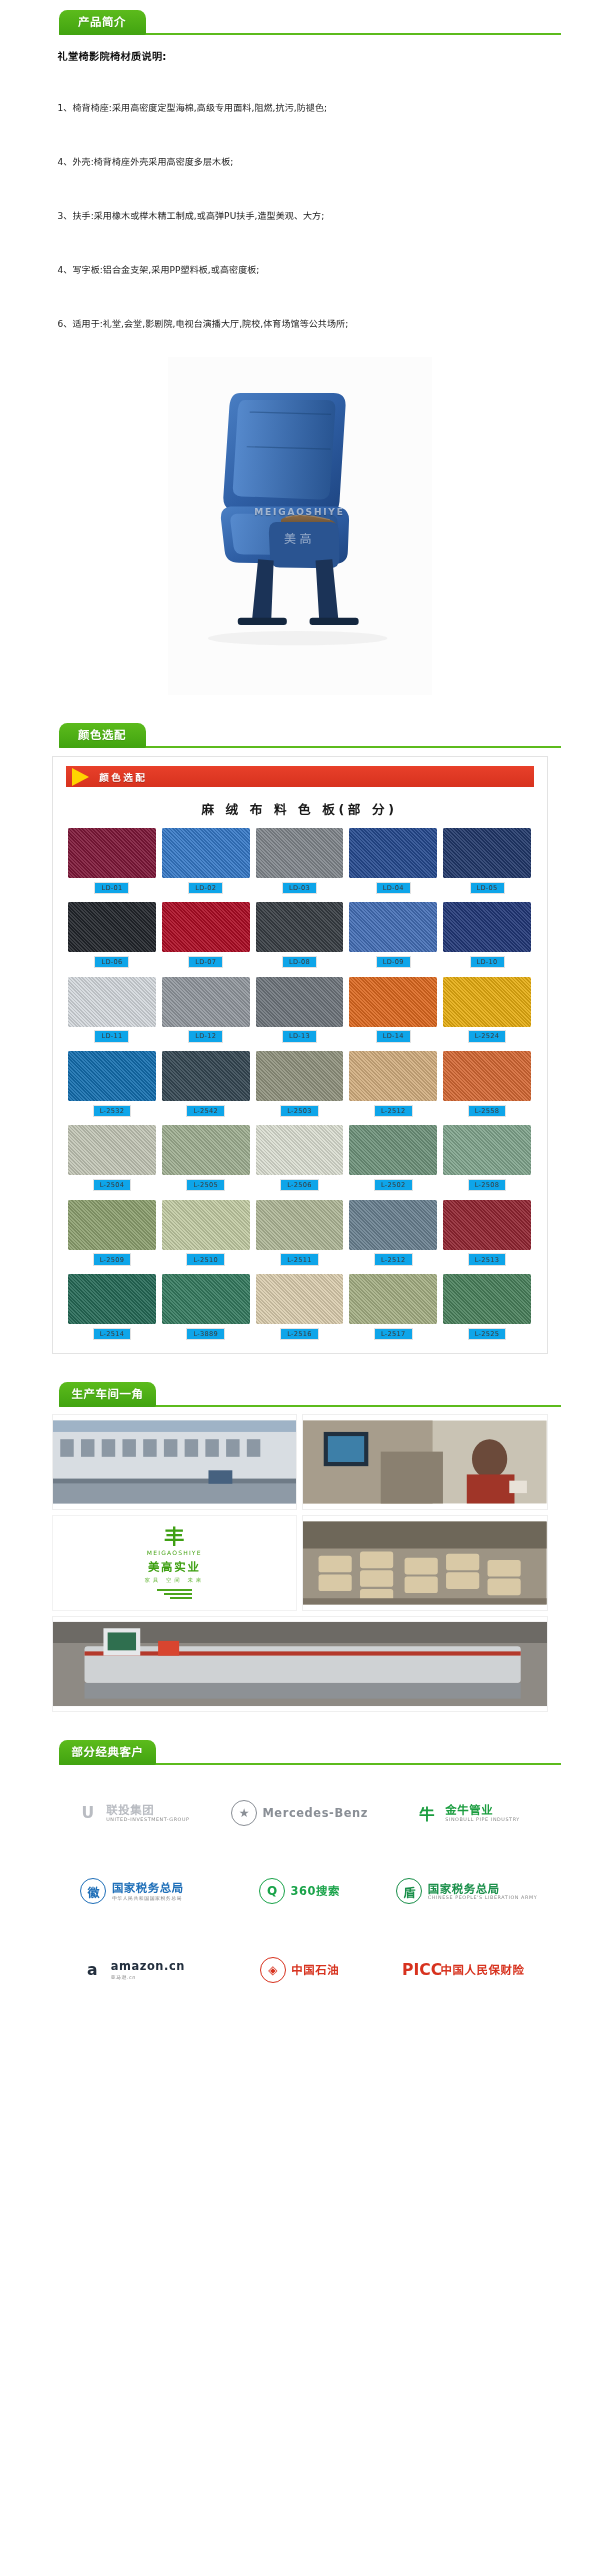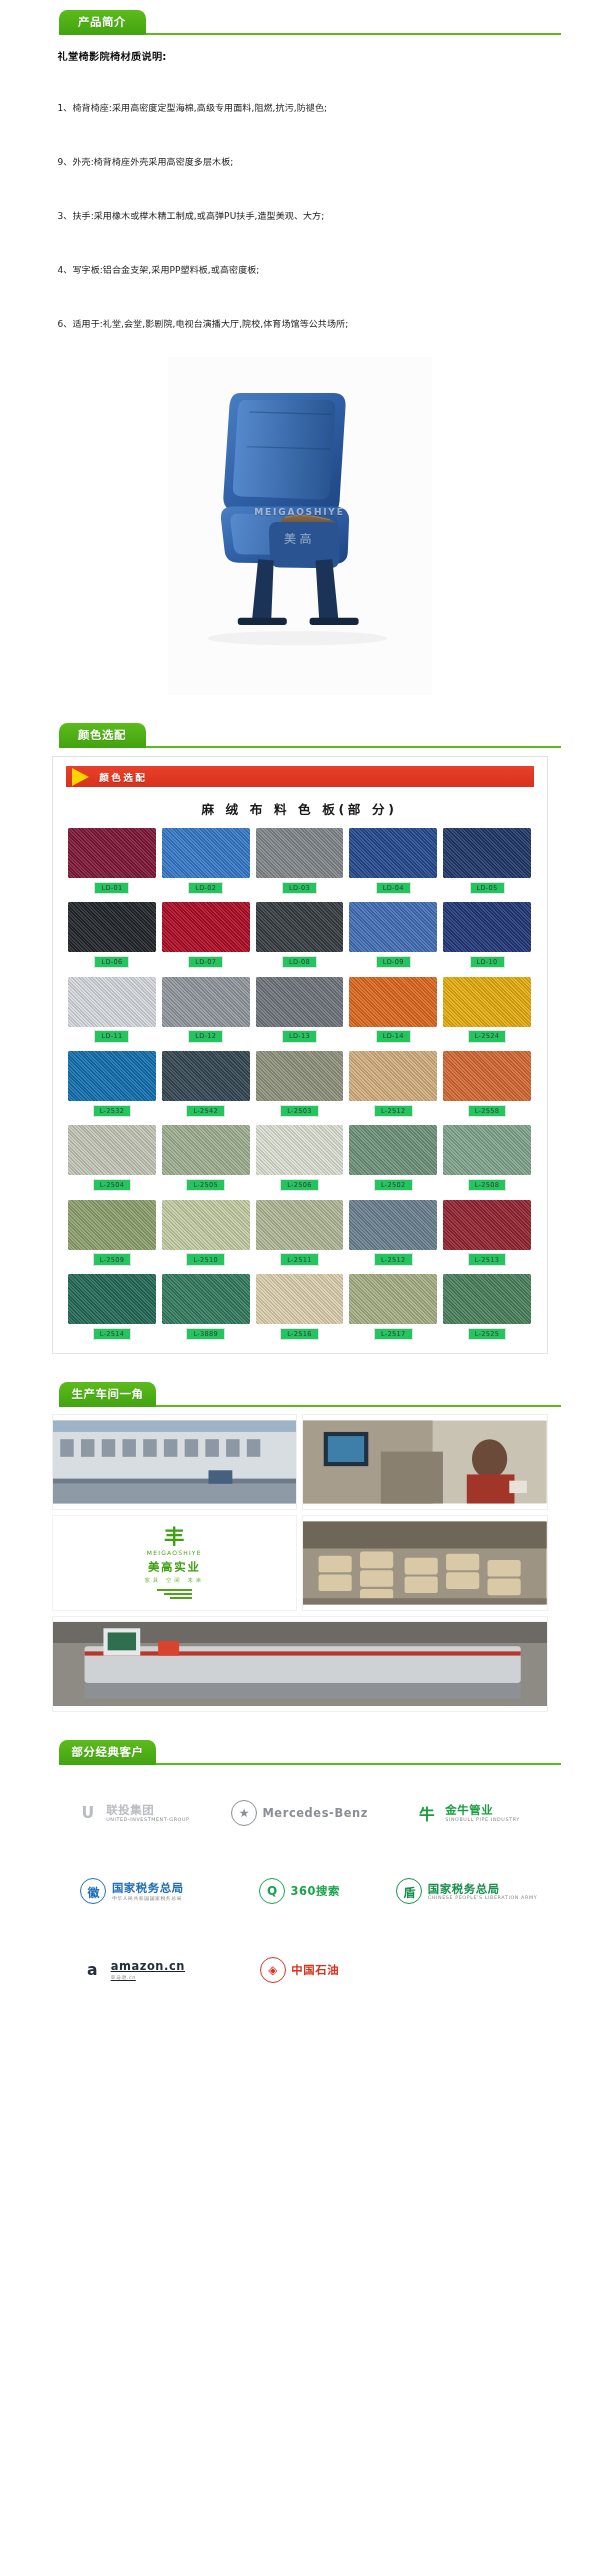--- a/index.html
+++ b/index.html
@@ -143,21 +143,21 @@
     width:100%;
     max-width:90px;
     height:50px;
     position:relative;
     border-radius:1.2px;
   }
   .sw-label{
     margin-top:3.6px;
     font-size:6.6px;
     color:#3a3a3a;
-    background:#22c55e;
+    background:#0ea5e9;
     border:0.6px solid #e2e2e2;
     padding:1.2px 6px;
     letter-spacing:0.3px;
     border-radius:0.6px;
   }
 
   
   .workshop{
     margin:7.2px 25px 18px 25px;
     display:grid;
@@ -210,21 +210,21 @@
     <div class="rule"></div>
     <div class="tab">
       <span>产品简介</span>
     </div>
   </div>
 
   <div class="intro">
     <h3>礼堂椅影院椅材质说明:</h3>
     <ul>
       <li>1、椅背椅座:采用高密度定型海棉,高级专用面料,阻燃,抗污,防褪色;</li>
-      <li>9、外壳:椅背椅座外壳采用高密度多层木板;</li>
+      <li>4、外壳:椅背椅座外壳采用高密度多层木板;</li>
       <li>3、扶手:采用橡木或榉木精工制成,或高弹PU扶手,造型美观、大方;</li>
       <li>4、写字板:铝合金支架,采用PP塑料板,或高密度板;</li>
       <li>6、适用于:礼堂,会堂,影剧院,电视台演播大厅,院校,体育场馆等公共场所;</li>
     </ul>
   </div>
 
 
   <div class="photo-wrap">
     <div class="chair-stage">
       <svg class="chair-svg" viewBox="0 0 440 565">
@@ -571,31 +571,39 @@
           <div class="cl-badge" style="color: rgb(26, 143, 74); font-size: 12px; font-weight: bold; border: 1.2px solid rgb(26, 143, 74); border-radius: 50%;">盾</div>
           <div style="display: flex; flex-direction: column; align-items: flex-start;">
             <div class="cl-main" style="color: rgb(26, 143, 74);">国家税务总局</div>
             <div class="cl-sub">CHINESE PEOPLE'S LIBERATION ARMY</div>
           </div>
         </div>
       </div>
       <div class="client">
         <div class="cl-row">
           <div class="cl-badge" style="color: rgb(35, 47, 62); font-size: 15.6px; font-weight: bold;">a</div>
-          <div style="display: flex; flex-direction: column; align-items: flex-start; text-decoration: underline;">
+          <div style="display: flex; flex-direction: column; align-items: flex-start;">
             <div class="cl-main" style="color: rgb(35, 47, 62);">amazon.cn</div>
             <div class="cl-sub">亚马逊.cn</div>
           </div>
         </div>
       </div>
       <div class="client">
         <div class="cl-row">
           <div class="cl-badge" style="color: rgb(215, 50, 30); font-size: 12px; font-weight: bold; border: 1.2px solid rgb(215, 50, 30); border-radius: 50%;">◈</div>
           <div style="display: flex; flex-direction: column; align-items: flex-start;">
             <div class="cl-main" style="color: rgb(215, 50, 30);">中国石油</div>
           </div>
         </div>
       </div>
+      <div class="client">
+        <div class="cl-row">
+          <div class="cl-badge" style="color: rgb(215, 50, 30); font-size: 15.6px; font-weight: bold;">PICC</div>
+          <div style="display: flex; flex-direction: column; align-items: flex-start;">
+            <div class="cl-main" style="color: rgb(215, 50, 30);">中国人民保财险</div>
+          </div>
+        </div>
+      </div>
     </div>
 
   <div class="spacer"></div>
 </div>
 
 
 </body></html>

